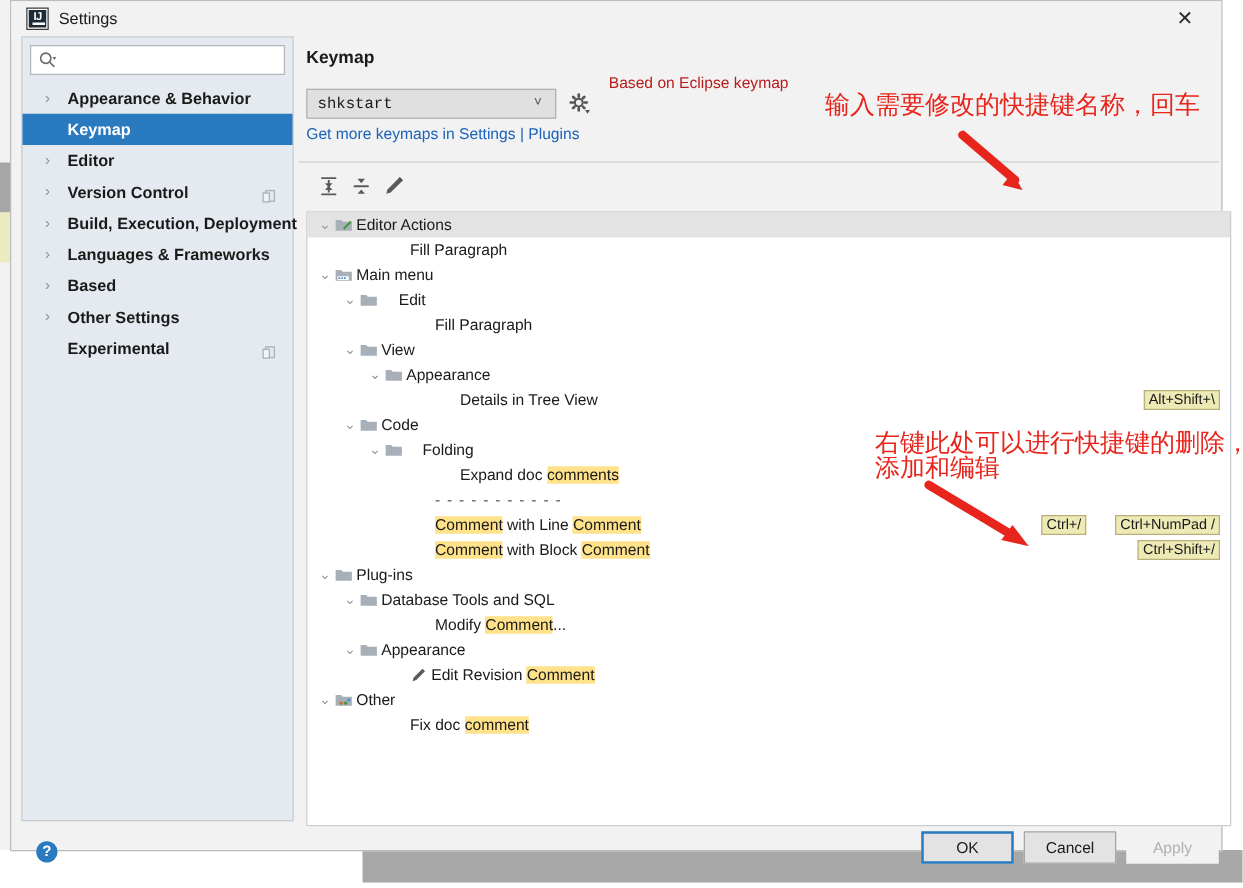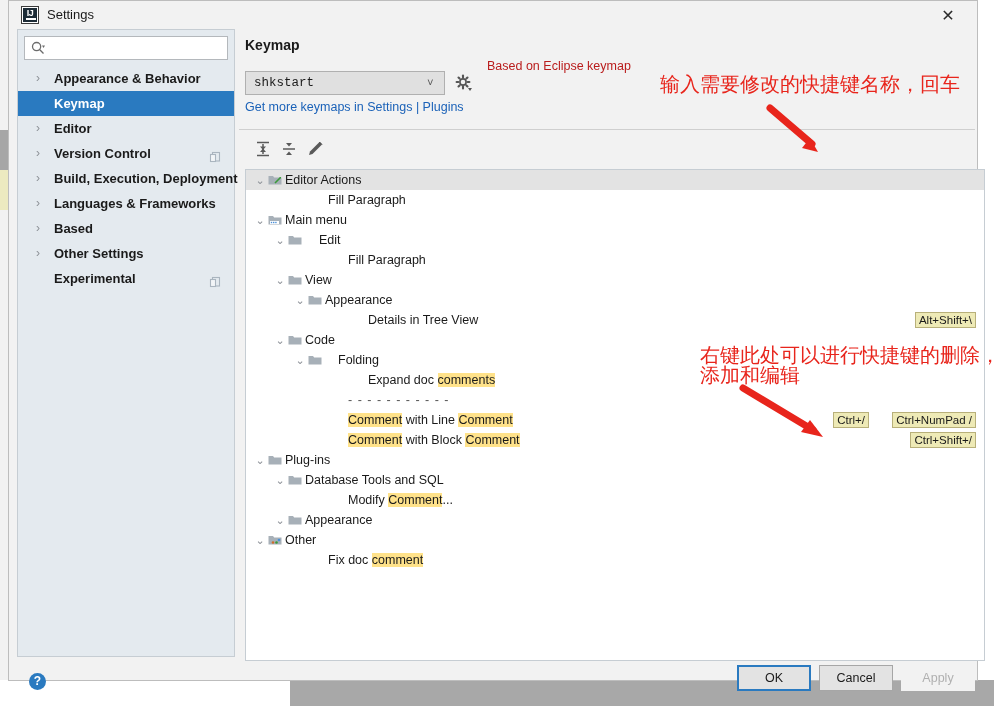--- a/index.html
+++ b/index.html
@@ -453,20 +453,26 @@
           <span class="label" style="left: 102px;"><span>Modify </span><span class="hl">Comment</span><span>...</span></span>
         </div>
         <div class="tree-row">
           <span class="chev" style="left: 28px;">⌄</span>
           <span class="tico" style="left: 42px;"><svg width="14" height="14" viewBox="0 0 14 14">
               <path d="M0.5 3 L5 3 L6.2 4.4 L13.5 4.4 L13.5 11.5 L0.5 11.5 Z" fill="#a7b0b8"></path>
             </svg></span>
           <span class="label" style="left: 59px;"><span>Appearance</span></span>
         </div>
         <div class="tree-row">
+          <span class="tico" style="left: 82px;"><svg width="14" height="14" viewBox="0 0 14 14">
+              <path d="M2 12 L3 9 L10 2 L12 4 L5 11 Z" fill="#5a5a5a"></path>
+            </svg></span>
+          <span class="label" style="left: 99px;"><span>Edit Revision </span><span class="hl">Comment</span></span>
+        </div>
+        <div class="tree-row">
           <span class="chev" style="left: 8px;">⌄</span>
           <span class="tico" style="left: 22px;"><svg width="14" height="14" viewBox="0 0 14 14">
               <path d="M0.5 3 L5 3 L6.2 4.4 L13.5 4.4 L13.5 11.5 L0.5 11.5 Z" fill="#a7b0b8"></path>
               <circle cx="5" cy="9.5" r="1.3" fill="#d06b2b"></circle>
               <circle cx="8.5" cy="9.5" r="1.3" fill="#3a9a3a"></circle>
               <circle cx="11" cy="7" r="1.3" fill="#4a90d9"></circle>
             </svg></span>
           <span class="label" style="left: 39px;"><span>Other</span></span>
         </div>
         <div class="tree-row">

